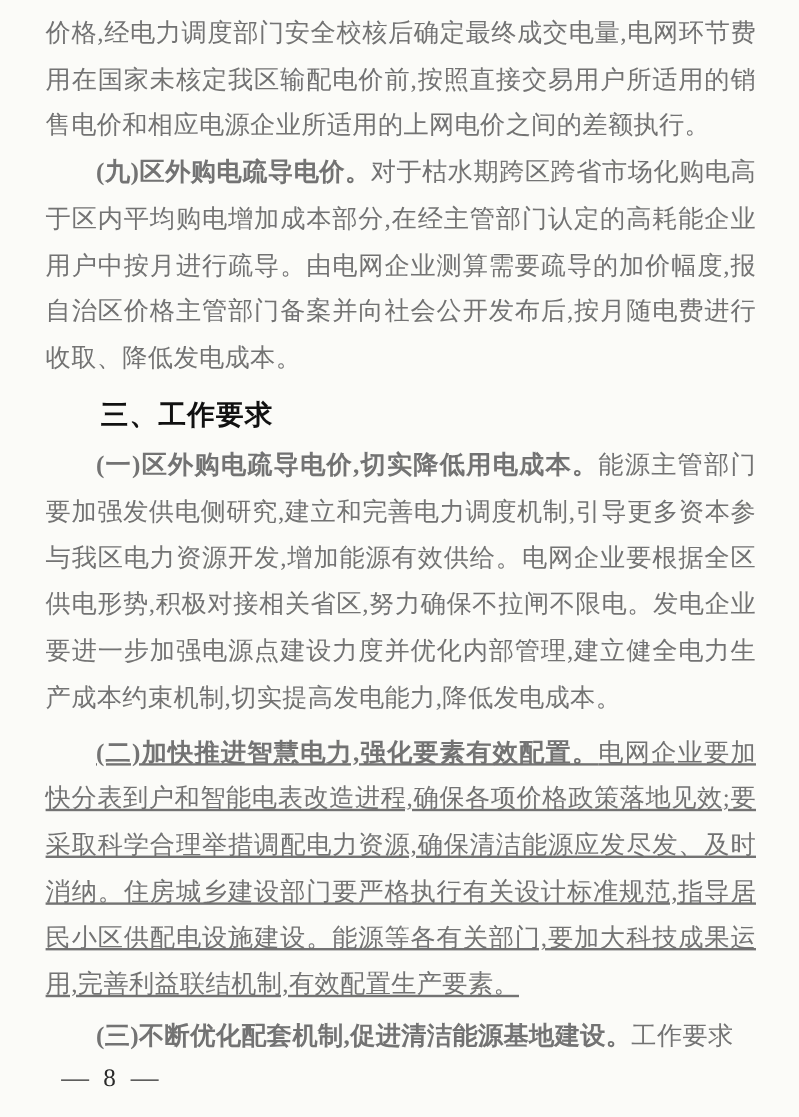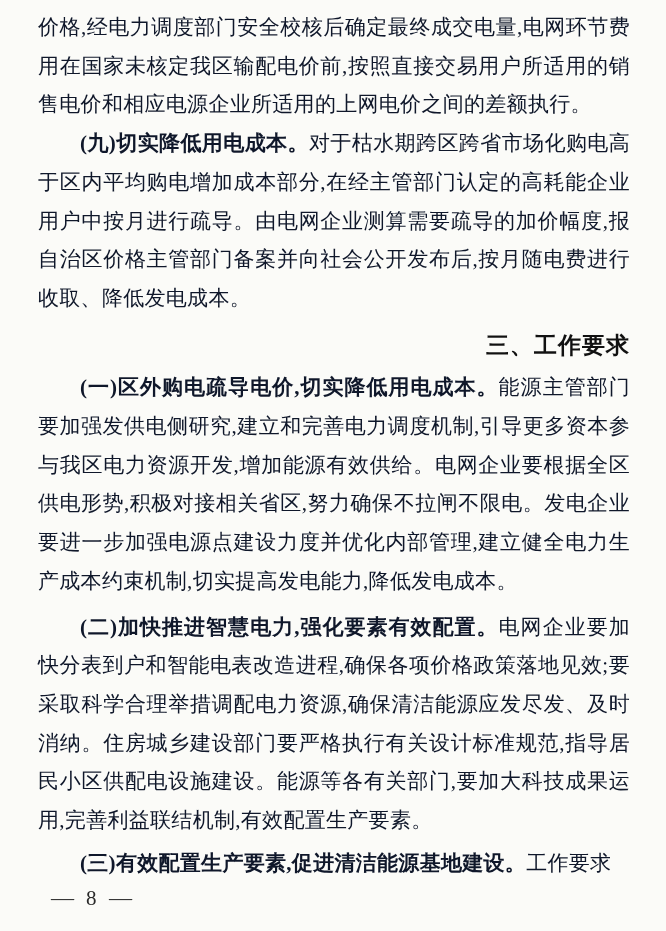--- a/index.html
+++ b/index.html
@@ -16,39 +16,38 @@
     box-sizing: border-box;
   }
   .doc {
     padding: 8px 36px 0 38px;
   }
   .para {
     margin: 0;
     font-size: 21px;
     line-height: 38.7px;
     text-align: justify;
-    color: #0f172a;
+    color: #737373;
     letter-spacing: 0.3px;
   }
   .para.indent {
     text-indent: 2em;
   }
   .para .lead {
     font-weight: 600;
   }
   .section-heading {
     margin: 8px 0 4px 0;
     padding-left: 46px;
     font-family: "Liberation Sans", "DejaVu Sans", sans-serif;
     font-weight: bold;
     font-size: 23px;
     line-height: 38.7px;
     color: #111111;
     letter-spacing: 1px;
-    text-align: right;
   }
   .page-footer {
     position: absolute;
     left: 52px;
     top: 886px;
     display: flex;
     align-items: center;
     gap: 13px;
     font-size: 21px;
     color: #2a2a2a;
@@ -59,29 +58,29 @@
   }
 </style>
 </head>
 <body>
 
 <div class="page" style="background: rgb(251, 251, 248); color: rgb(31, 31, 31);">
   <div class="doc">
 
     <p class="para"><span>价格,经电力调度部门安全校核后确定最终成交电量,电网环节费用在国家未核定我区输配电价前,按照直接交易用户所适用的销售电价和相应电源企业所适用的上网电价之间的差额执行。</span></p>
 
-    <p class="para indent"><span class="lead">(九)切实降低用电成本。</span><span>对于枯水期跨区跨省市场化购电高于区内平均购电增加成本部分,在经主管部门认定的高耗能企业用户中按月进行疏导。由电网企业测算需要疏导的加价幅度,报自治区价格主管部门备案并向社会公开发布后,按月随电费进行收取、降低发电成本。</span></p>
+    <p class="para indent"><span class="lead">(九)区外购电疏导电价。</span><span>对于枯水期跨区跨省市场化购电高于区内平均购电增加成本部分,在经主管部门认定的高耗能企业用户中按月进行疏导。由电网企业测算需要疏导的加价幅度,报自治区价格主管部门备案并向社会公开发布后,按月随电费进行收取、降低发电成本。</span></p>
 
     <h2 class="section-heading">三、工作要求</h2>
 
     <p class="para indent"><span class="lead">(一)区外购电疏导电价,切实降低用电成本。</span><span>能源主管部门要加强发供电侧研究,建立和完善电力调度机制,引导更多资本参与我区电力资源开发,增加能源有效供给。电网企业要根据全区供电形势,积极对接相关省区,努力确保不拉闸不限电。发电企业要进一步加强电源点建设力度并优化内部管理,建立健全电力生产成本约束机制,切实提高发电能力,降低发电成本。</span></p>
 
-    <p class="para indent" style="margin-top:7px;"><span class="lead">(二)加快推进智慧电力,强化要素有效配置。</span><span>电网企业要加快分表到户和智能电表改造进程,确保各项价格政策落地见效;要采取科学合理举措调配电力资源,确保清洁能源应发尽发、及时消纳。住房城乡建设部门要严格执行有关设计标准规范,指导居民小区供配电设施建设。能源等各有关部门,要加大科技成果运用,完善利益联结机制,有效配置生产要素。</span></p>
+    <p class="para indent" style="margin-top:7px;text-decoration:underline;"><span class="lead">(二)加快推进智慧电力,强化要素有效配置。</span><span>电网企业要加快分表到户和智能电表改造进程,确保各项价格政策落地见效;要采取科学合理举措调配电力资源,确保清洁能源应发尽发、及时消纳。住房城乡建设部门要严格执行有关设计标准规范,指导居民小区供配电设施建设。能源等各有关部门,要加大科技成果运用,完善利益联结机制,有效配置生产要素。</span></p>
 
-    <p class="para indent" style="margin-top:4px;"><span class="lead">(三)有效配置生产要素,促进清洁能源基地建设。</span><span>工作要求</span></p>
+    <p class="para indent" style="margin-top:4px;"><span class="lead">(三)不断优化配套机制,促进清洁能源基地建设。</span><span>工作要求</span></p>
 
   </div>
 
   <div class="page-footer">
     <span class="dash">—</span>
     <span>8</span>
     <span class="dash">—</span>
   </div>
 </div>
 

